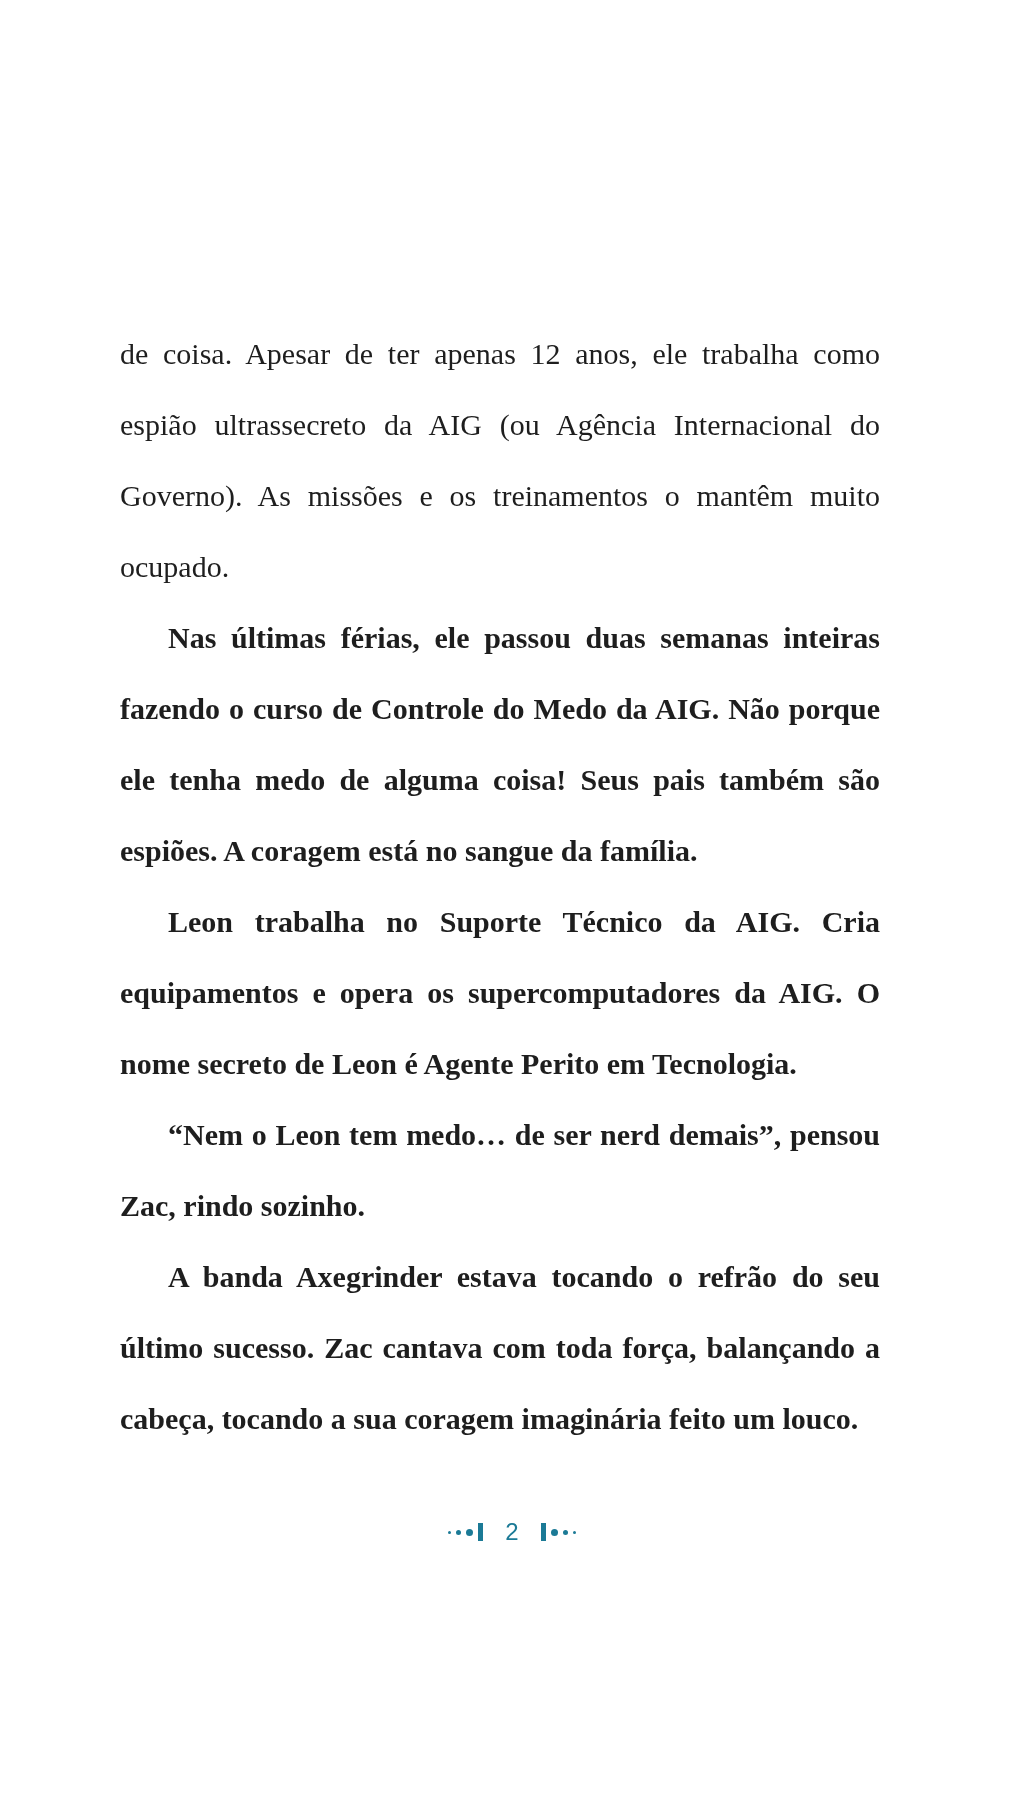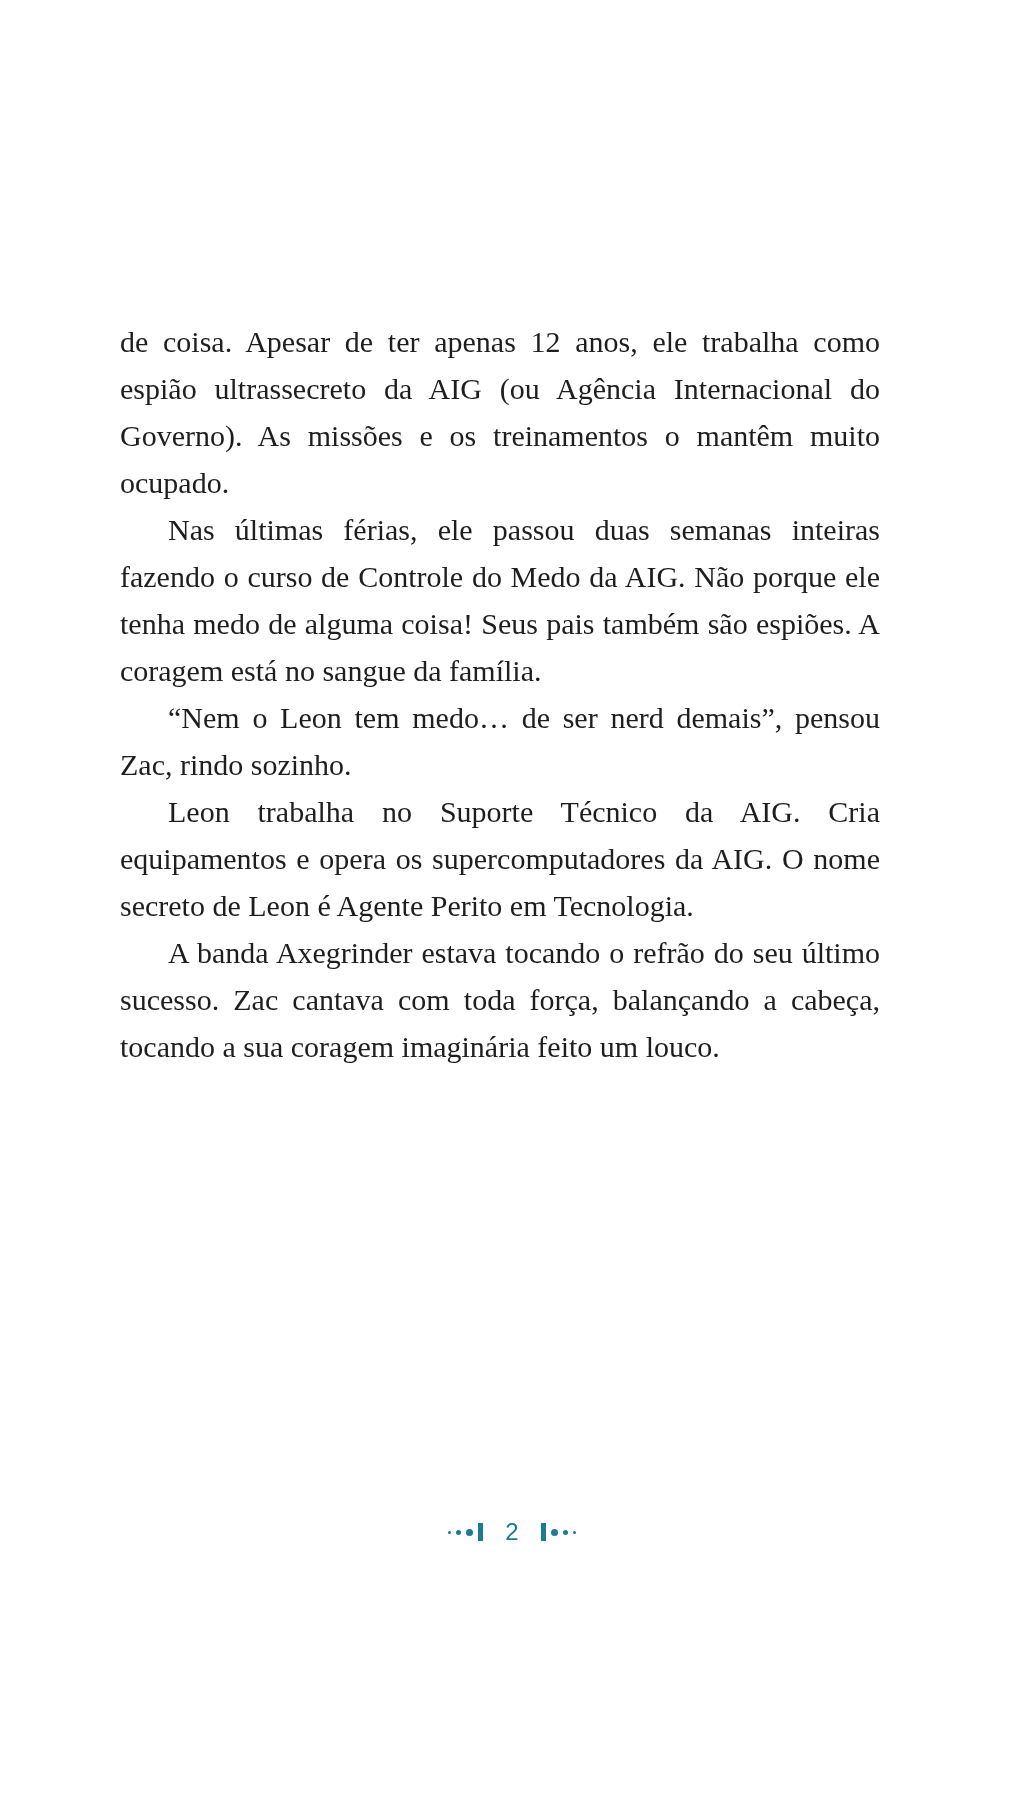--- a/index.html
+++ b/index.html
@@ -10,29 +10,29 @@
       position: relative;
       overflow: hidden;
     }
     .page-body {
       position: absolute;
       left: 120px;
       top: 318px;
       width: 760px;
       font-family: "Liberation Serif", "DejaVu Serif", serif;
       font-size: 30px;
-      line-height: 47px;
+      line-height: 71px;
       color: #1e1e1e;
       text-align: justify;
     }
     .para {
       margin: 0;
       text-indent: 0;
     }
-    .para.indent { text-indent: 48px; }
+    .para.indent { text-indent: 48px; font-weight: bold; }
     .folio {
       position: absolute;
       left: 0;
       width: 1024px;
       top: 1518px;
       display: flex;
       justify-content: center;
       align-items: center;
       gap: 0;
       color: #1b7a96;
@@ -49,22 +49,22 @@
       margin: 0 22px;
       color: #1b7a96;
     }
   </style>
 </head>
 <body>
 
 <main class="page-body">
   <p class="para">de coisa. Apesar de ter apenas 12 anos, ele trabalha como espião ultrassecreto da AIG (ou Agência Internacional do Governo). As missões e os treinamentos o mantêm muito ocupado.</p>
   <p class="para indent">Nas últimas férias, ele passou duas semanas inteiras fazendo o curso de Controle do Medo da AIG. Não porque ele tenha medo de alguma coisa! Seus pais também são espiões. A coragem está no sangue da família.</p>
+  <p class="para indent">Leon trabalha no Suporte Técnico da AIG. Cria equipamentos e opera os supercomputadores da AIG. O nome secreto de Leon é Agente Perito em Tecnologia.</p>
   <p class="para indent">“Nem o Leon tem medo… de ser nerd demais”, pensou Zac, rindo sozinho.</p>
-  <p class="para indent">Leon trabalha no Suporte Técnico da AIG. Cria equipamentos e opera os supercomputadores da AIG. O nome secreto de Leon é Agente Perito em Tecnologia.</p>
   <p class="para indent">A banda Axegrinder estava tocando o refrão do seu último sucesso. Zac cantava com toda força, balançando a cabeça, tocando a sua coragem imaginária feito um louco.</p>
 </main>
 
 <div class="folio">
   <span class="orn">
     <span class="dot d1"></span>
       <span class="dot d2"></span>
       <span class="dot d3"></span>
       <span class="bar"></span>
   </span>

